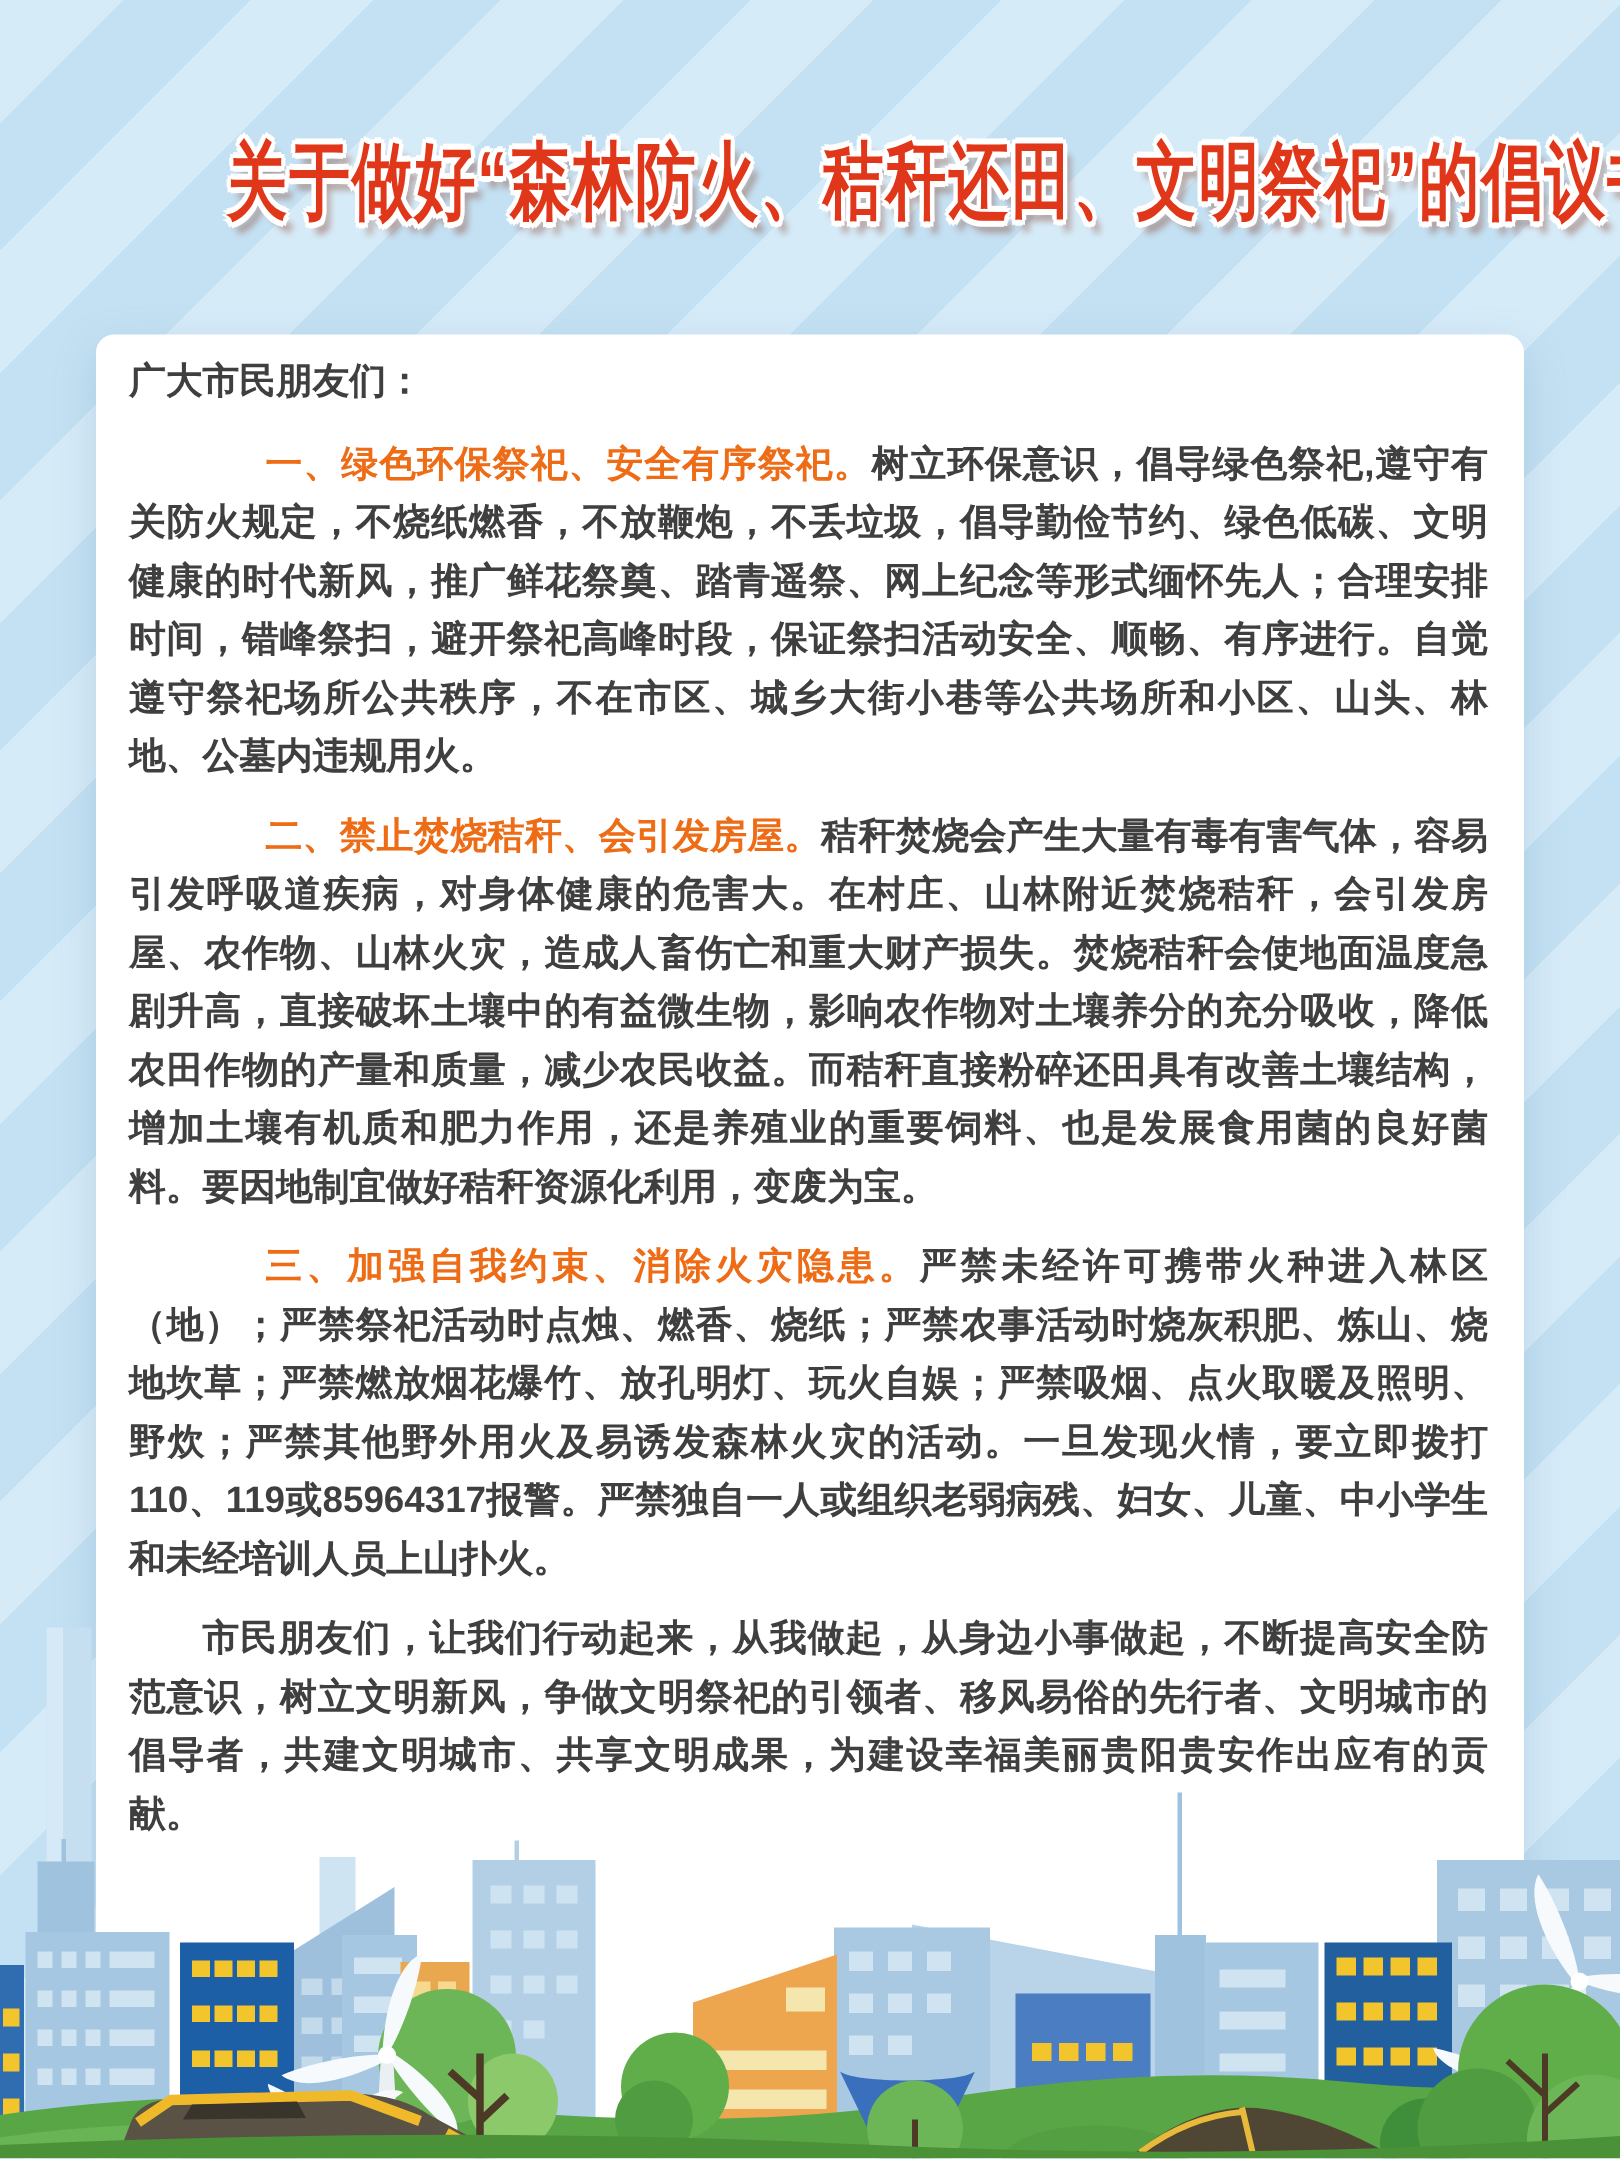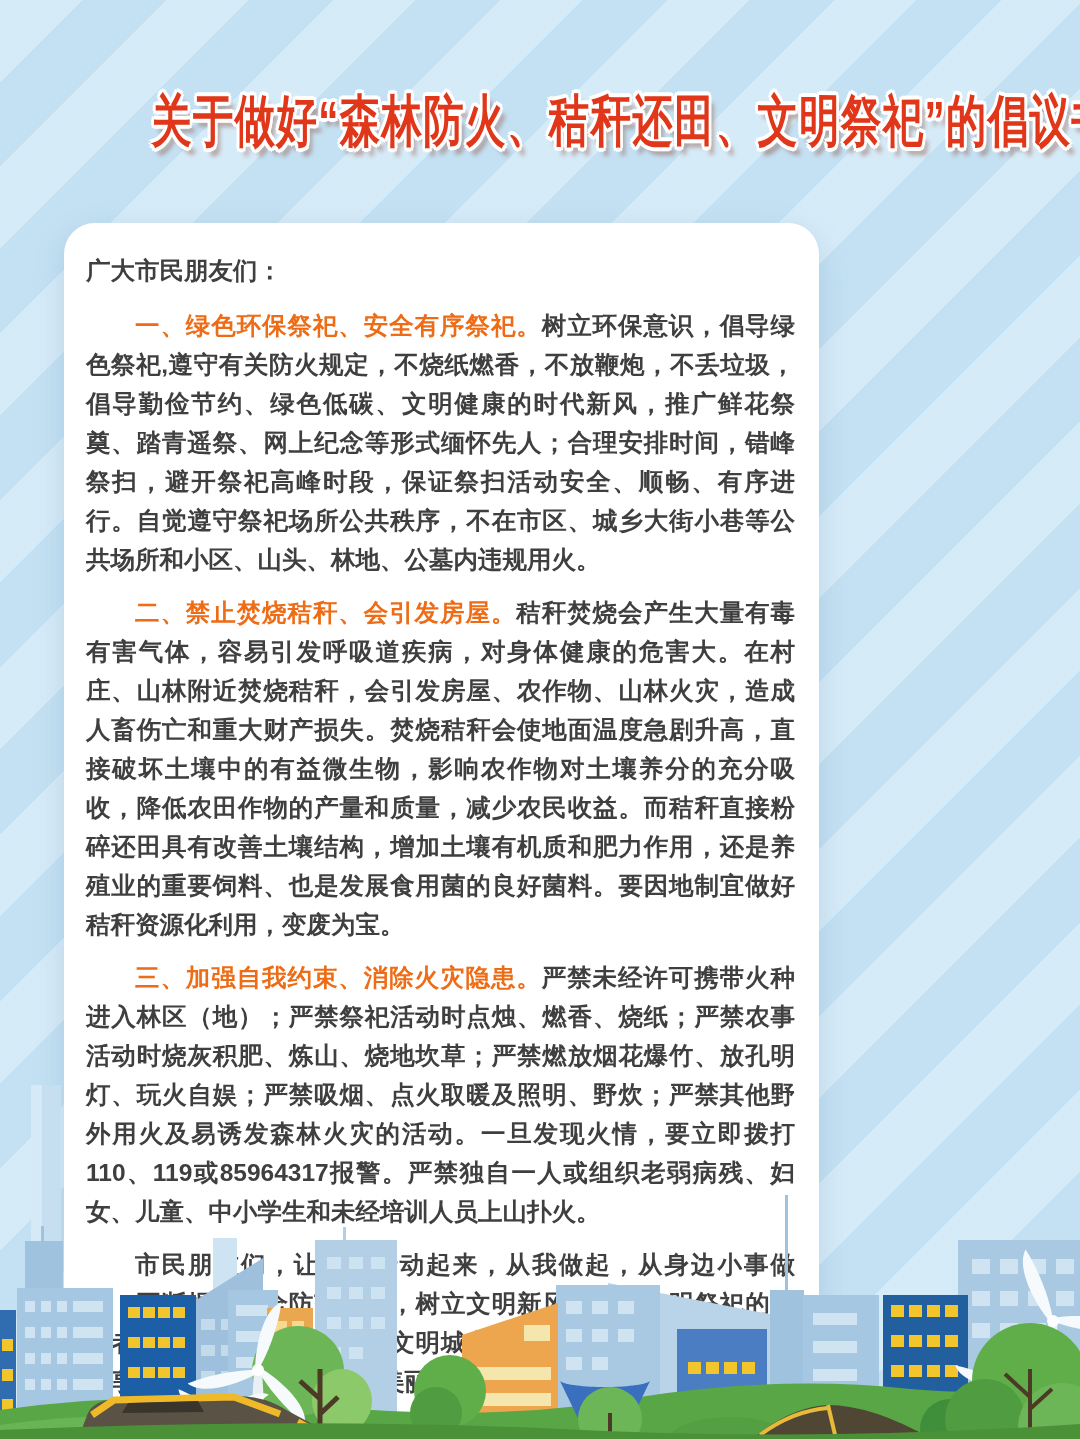--- a/index.html
+++ b/index.html
@@ -5,27 +5,27 @@
   html,body{margin:0;padding:0;}
   body{width:1080px;height:1439px;font-family:"Liberation Sans","DejaVu Sans",sans-serif;}
   .page{position:relative;width:1080px;height:1439px;overflow:hidden;
         background:repeating-linear-gradient(135deg,#d6ebf8 0 58px,#c4e1f3 58px 118px);}
   .title{position:absolute;top:84px;left:0;width:1080px;text-align:center;margin:0;
          font-size:56px;font-weight:900;color:#e0371a;letter-spacing:2px;white-space:nowrap;
          transform:scaleX(.72);transform-origin:50% 50%;
          text-shadow:-3px -3px 0 #fff,3px -3px 0 #fff,-3px 3px 0 #fff,3px 3px 0 #fff,
                      0 -4px 0 #fff,0 4px 0 #fff,-4px 0 0 #fff,4px 0 0 #fff,
                      7px 8px 5px rgba(140,70,50,.45);}
-  .card{position:absolute;left:64px;top:223px;width:755px;height:1216px;box-sizing:border-box;
-        background:#ffffff;border-radius:31px;box-shadow:0 10px 28px rgba(110,150,185,.28);
-        padding:28px 24px 0 22px;}
+  .card{position:absolute;left:64px;top:223px;width:952px;height:1216px;box-sizing:border-box;
+        background:#ffffff;border-radius:12px;box-shadow:0 10px 28px rgba(110,150,185,.28);
+        padding:12px 24px 0 22px;}
   .para{font-size:24.5px;line-height:39px;color:#3f3f3f;font-weight:600;margin:0 0 14px;
         text-indent:2em;text-align:justify;}
   .salutation{text-indent:0;margin-bottom:16px;}
-  .sec-heading{color:#ed6c15;font-weight:800;}
+  .sec-heading{color:#ed6c15;font-weight:800;margin-left:42px;}
   .city{position:absolute;left:0;bottom:0;width:1080px;height:410px;display:block;}
 </style>
 </head>
 <body>
 
 <div class="page">
 
   <h1 class="title">关于做好“森林防火、秸秆还田、文明祭祀”的倡议书</h1>
 
   <div class="card">

